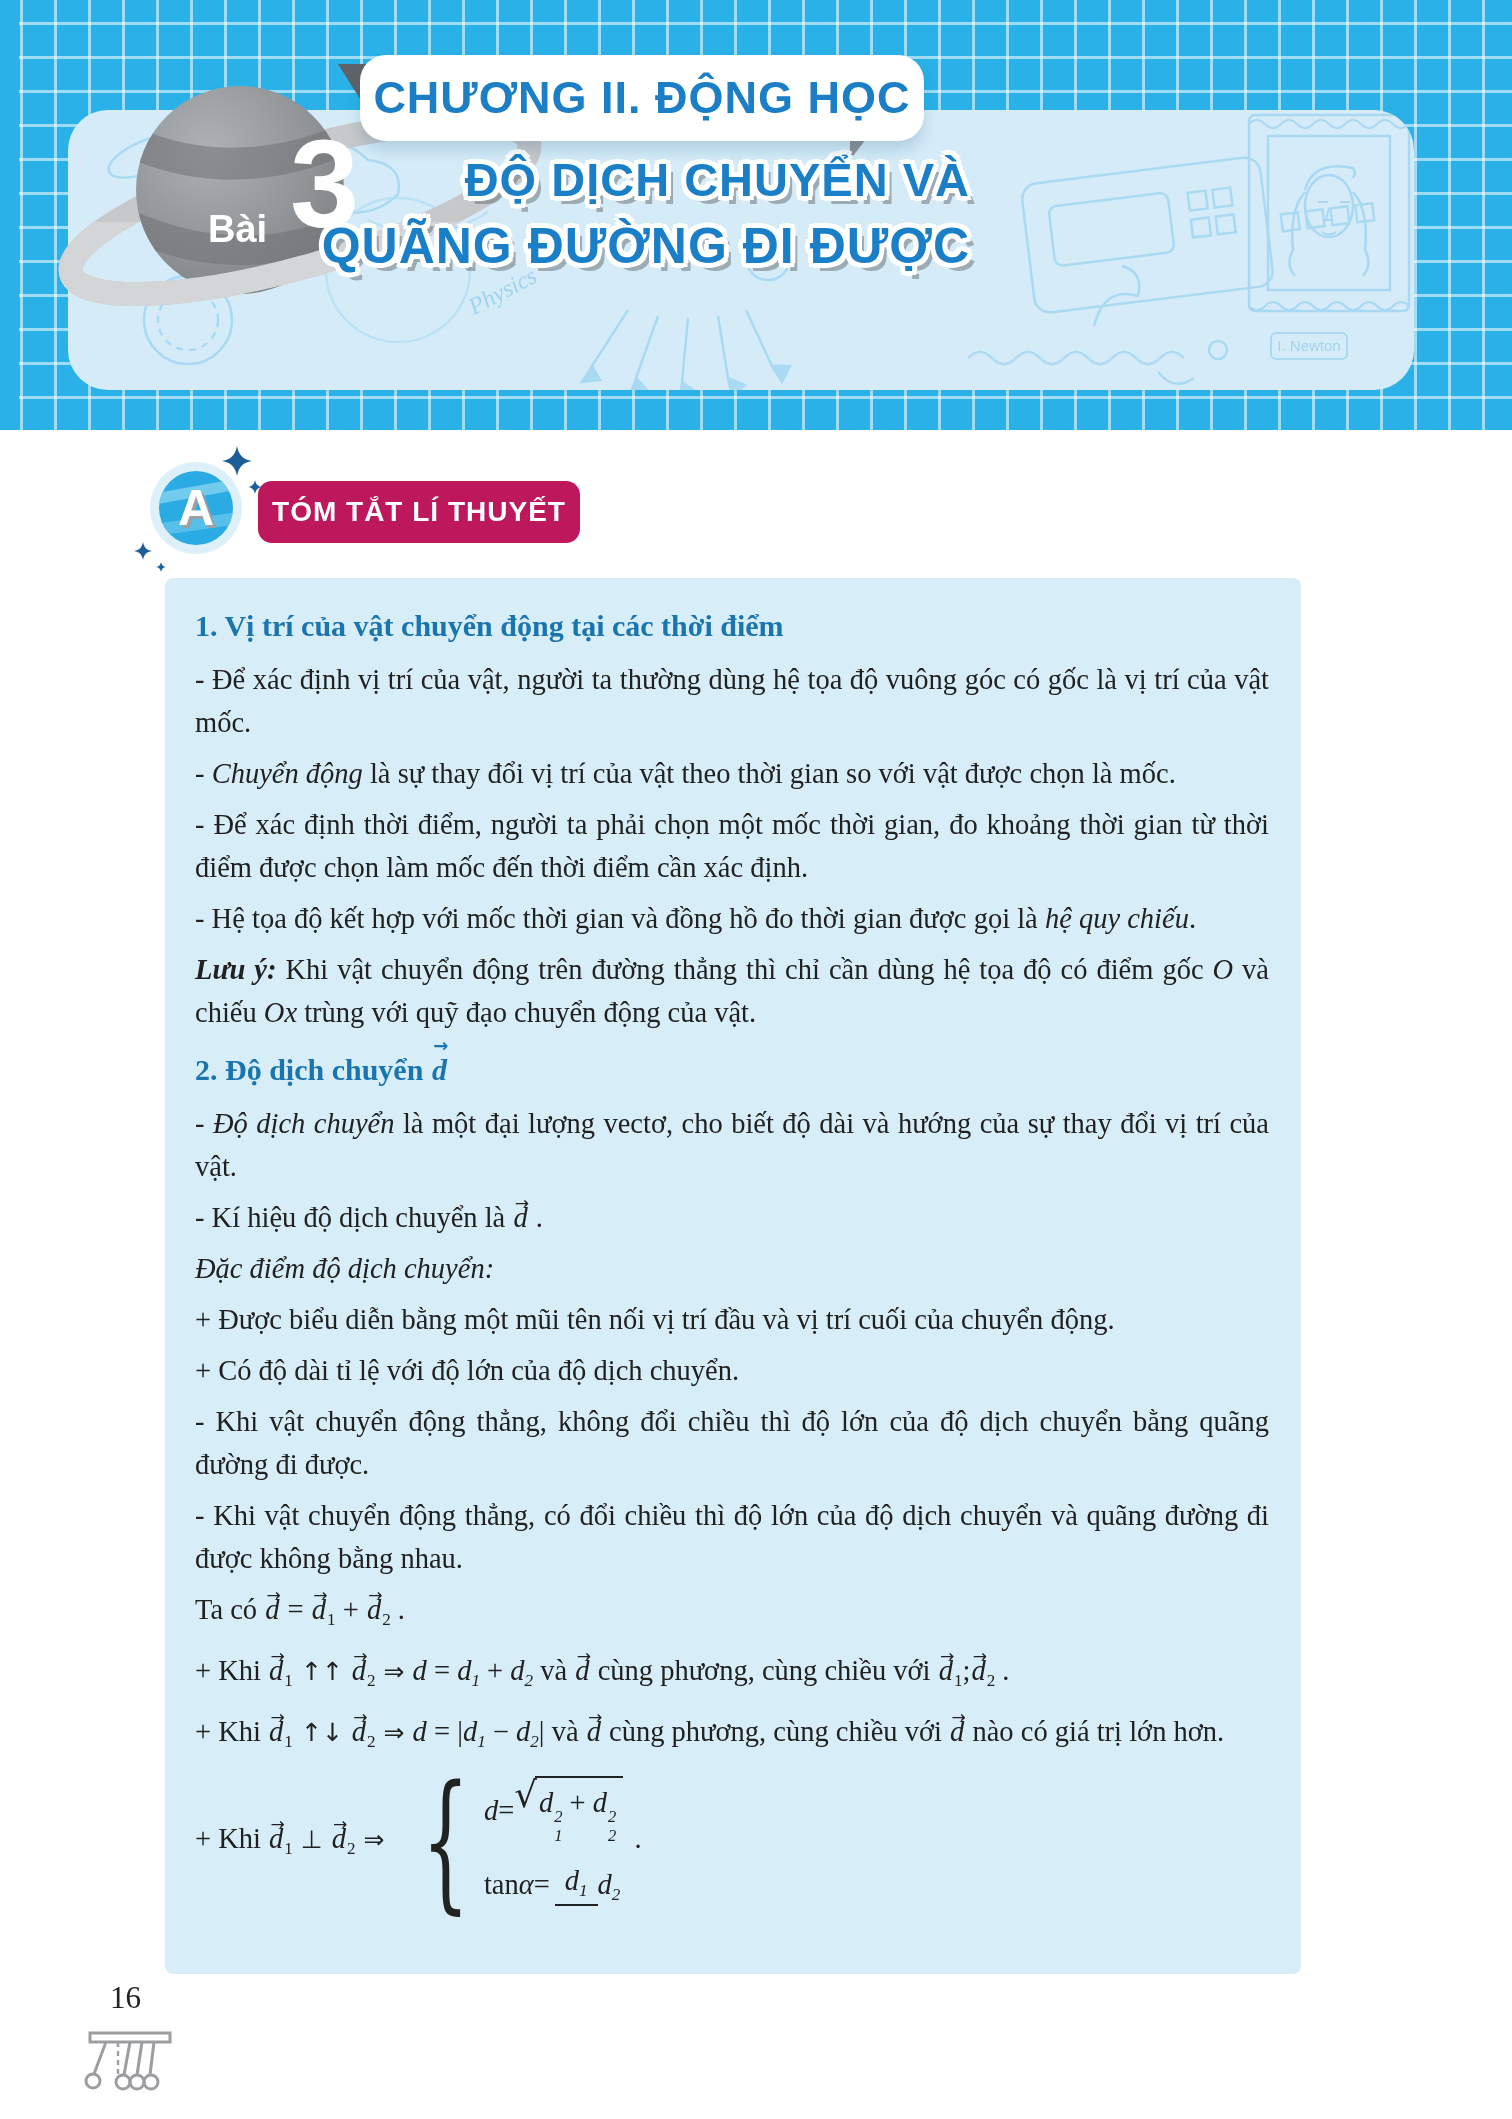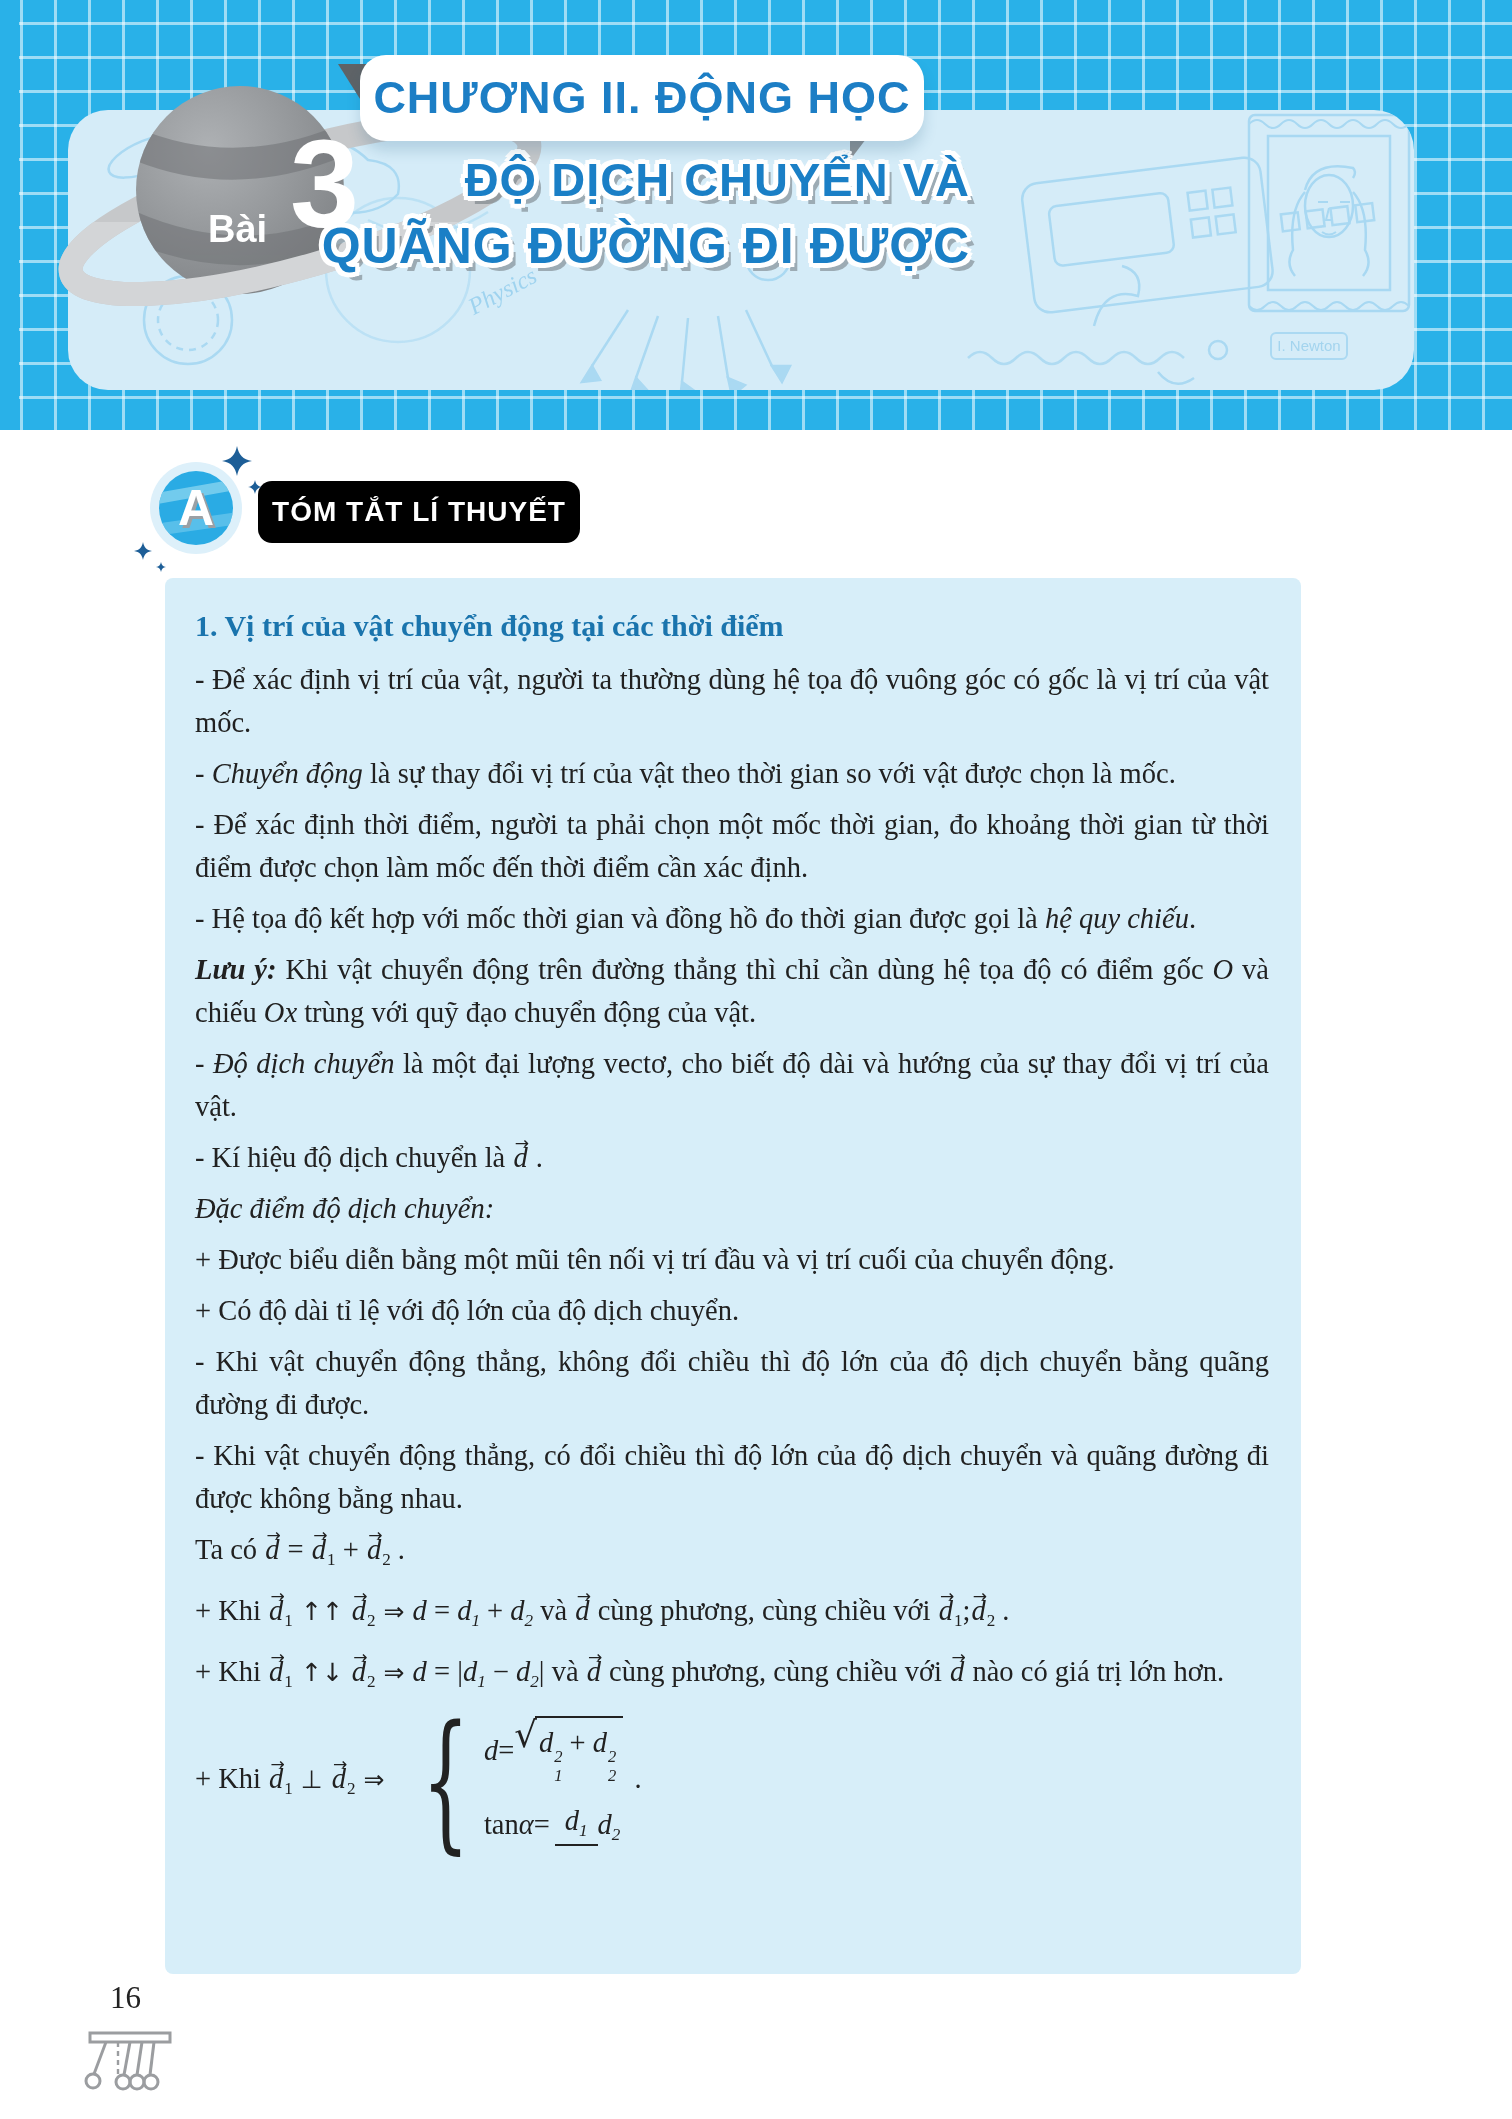--- a/index.html
+++ b/index.html
@@ -53,21 +53,21 @@
   .badge .planet-a{position:absolute;left:9px;top:9px;width:74px;height:74px;border-radius:50%;
     background:#2aabe4;overflow:hidden;}
   .badge .stripe1{position:absolute;left:-12px;top:14px;width:110px;height:11px;background:#7fd0ef;
     border-radius:6px;transform:rotate(-10deg);opacity:.85;}
   .badge .stripe2{position:absolute;left:-10px;top:46px;width:110px;height:12px;background:#6cc8ec;
     border-radius:6px;transform:rotate(-8deg);opacity:.7;}
   .badge .letter{position:absolute;left:0;top:0;width:92px;height:92px;display:flex;align-items:center;
     justify-content:center;font-family:"Liberation Sans",sans-serif;font-weight:800;font-size:50px;
     color:#ffffff;text-shadow:3px 3px 0 #9aa0a5;}
   .sparkle{position:absolute;z-index:3;}
-  .section-label{position:absolute;left:258px;top:481px;width:322px;height:62px;background:#000000;
+  .section-label{position:absolute;left:258px;top:481px;width:322px;height:62px;background:#be185d;
     border-radius:14px;z-index:1;display:flex;align-items:center;justify-content:center;
     font-family:"Liberation Sans",sans-serif;font-weight:800;font-size:28px;letter-spacing:1px;color:#ffffff;}
 
   
   .theory-box{position:absolute;left:165px;top:578px;width:1136px;min-height:1396px;
     background:#d7eef9;border-radius:8px;box-sizing:border-box;padding:22px 32px 26px 30px;}
   .t-heading{font-weight:700;color:#1a74ad;font-size:30px;line-height:1.6;margin:12px 0 4px;}
   .t-heading:first-child{margin-top:2px;}
   .t-p{margin:8px 0;font-size:28.5px;line-height:43px;text-align:justify;}
   .i{font-style:italic;}
@@ -233,20 +233,21 @@
   </svg>
 
   <div class="theory-box">
     <div id="theory">
         <div class="t-heading"><span>1. Vị trí của vật chuyển động tại các thời điểm</span></div>
         <p class="t-p"><span>- Để xác định vị trí của vật, người ta thường dùng hệ tọa độ vuông góc có gốc là vị trí của vật mốc.</span></p>
         <p class="t-p"><span>- </span><span class="i">Chuyển động</span><span> là sự thay đổi vị trí của vật theo thời gian so với vật được chọn là mốc.</span></p>
         <p class="t-p"><span>- Để xác định thời điểm, người ta phải chọn một mốc thời gian, đo khoảng thời gian từ thời điểm được chọn làm mốc đến thời điểm cần xác định.</span></p>
         <p class="t-p"><span>- Hệ tọa độ kết hợp với mốc thời gian và đồng hồ đo thời gian được gọi là </span><span class="i">hệ quy chiếu</span><span>.</span></p>
         <p class="t-p"><span class="bi">Lưu ý:</span><span> Khi vật chuyển động trên đường thẳng thì chỉ cần dùng hệ tọa độ có điểm gốc </span><span class="m">O</span><span> và chiếu </span><span class="m">Ox</span><span> trùng với quỹ đạo chuyển động của vật.</span></p>
+        <div class="t-heading"><span>2. Độ dịch chuyển </span><span class="v"><span class="vt">d</span></span></div>
         <p class="t-p"><span>- </span><span class="i">Độ dịch chuyển</span><span> là một đại lượng vectơ, cho biết độ dài và hướng của sự thay đổi vị trí của vật.</span></p>
         <p class="t-p"><span>- Kí hiệu độ dịch chuyển là </span><span class="v"><span class="vt">d</span></span><span> .</span></p>
         <p class="t-p"><span class="i">Đặc điểm độ dịch chuyển:</span></p>
         <p class="t-p"><span>+ Được biểu diễn bằng một mũi tên nối vị trí đầu và vị trí cuối của chuyển động.</span></p>
         <p class="t-p"><span>+ Có độ dài tỉ lệ với độ lớn của độ dịch chuyển.</span></p>
         <p class="t-p"><span>- Khi vật chuyển động thẳng, không đổi chiều thì độ lớn của độ dịch chuyển bằng quãng đường đi được.</span></p>
         <p class="t-p"><span>- Khi vật chuyển động thẳng, có đổi chiều thì độ lớn của độ dịch chuyển và quãng đường đi được không bằng nhau.</span></p>
         <p class="t-p"><span>Ta có </span><span class="v"><span class="vt">d</span></span><span> = </span><span class="v"><span class="vt">d</span><sub>1</sub></span><span> + </span><span class="v"><span class="vt">d</span><sub>2</sub></span><span> .</span></p>
         <p class="t-p"><span>+ Khi </span><span class="v"><span class="vt">d</span><sub>1</sub></span><span class="sym"> ↑↑ </span><span class="v"><span class="vt">d</span><sub>2</sub></span><span class="sym"> ⇒ </span><span class="m">d</span><span> = </span><span class="m">d<sub>1</sub></span><span> + </span><span class="m">d<sub>2</sub></span><span> và </span><span class="v"><span class="vt">d</span></span><span> cùng phương, cùng chiều với </span><span class="v"><span class="vt">d</span><sub>1</sub></span><span>;</span><span class="v"><span class="vt">d</span><sub>2</sub></span><span> .</span></p>
         <p class="t-p"><span>+ Khi </span><span class="v"><span class="vt">d</span><sub>1</sub></span><span class="sym"> ↑↓ </span><span class="v"><span class="vt">d</span><sub>2</sub></span><span class="sym"> ⇒ </span><span class="m">d</span><span> = |</span><span class="m">d<sub>1</sub></span><span> − </span><span class="m">d<sub>2</sub></span><span>| và </span><span class="v"><span class="vt">d</span></span><span> cùng phương, cùng chiều với </span><span class="v"><span class="vt">d</span></span><span> nào có giá trị lớn hơn.</span></p>

